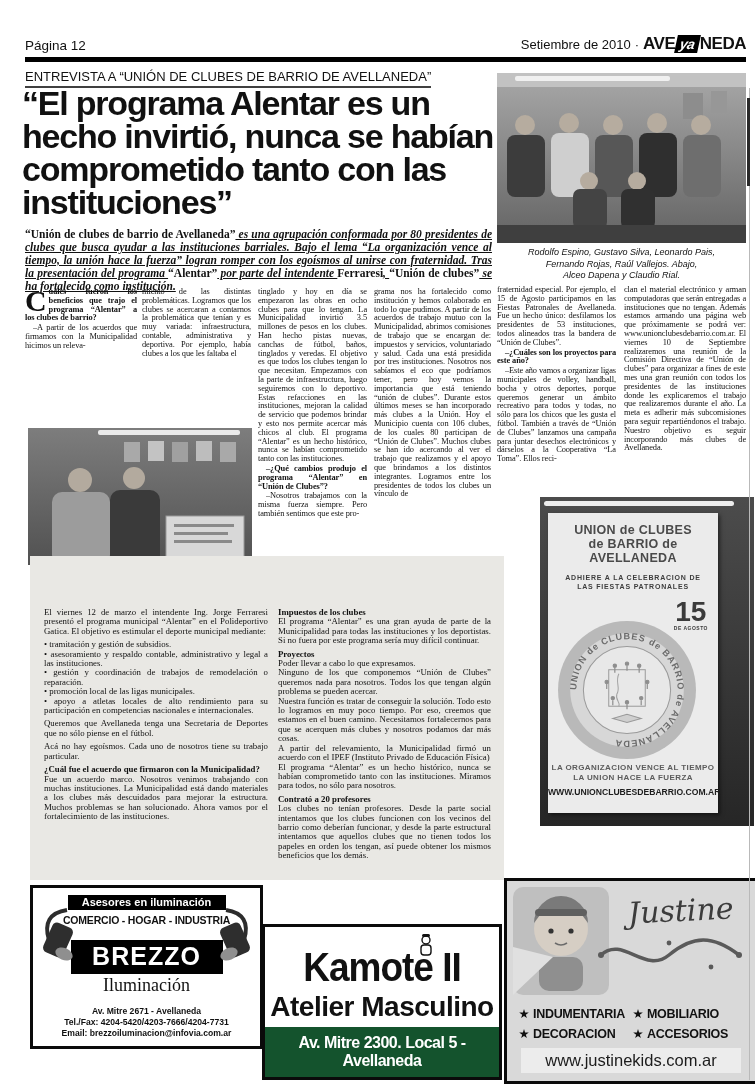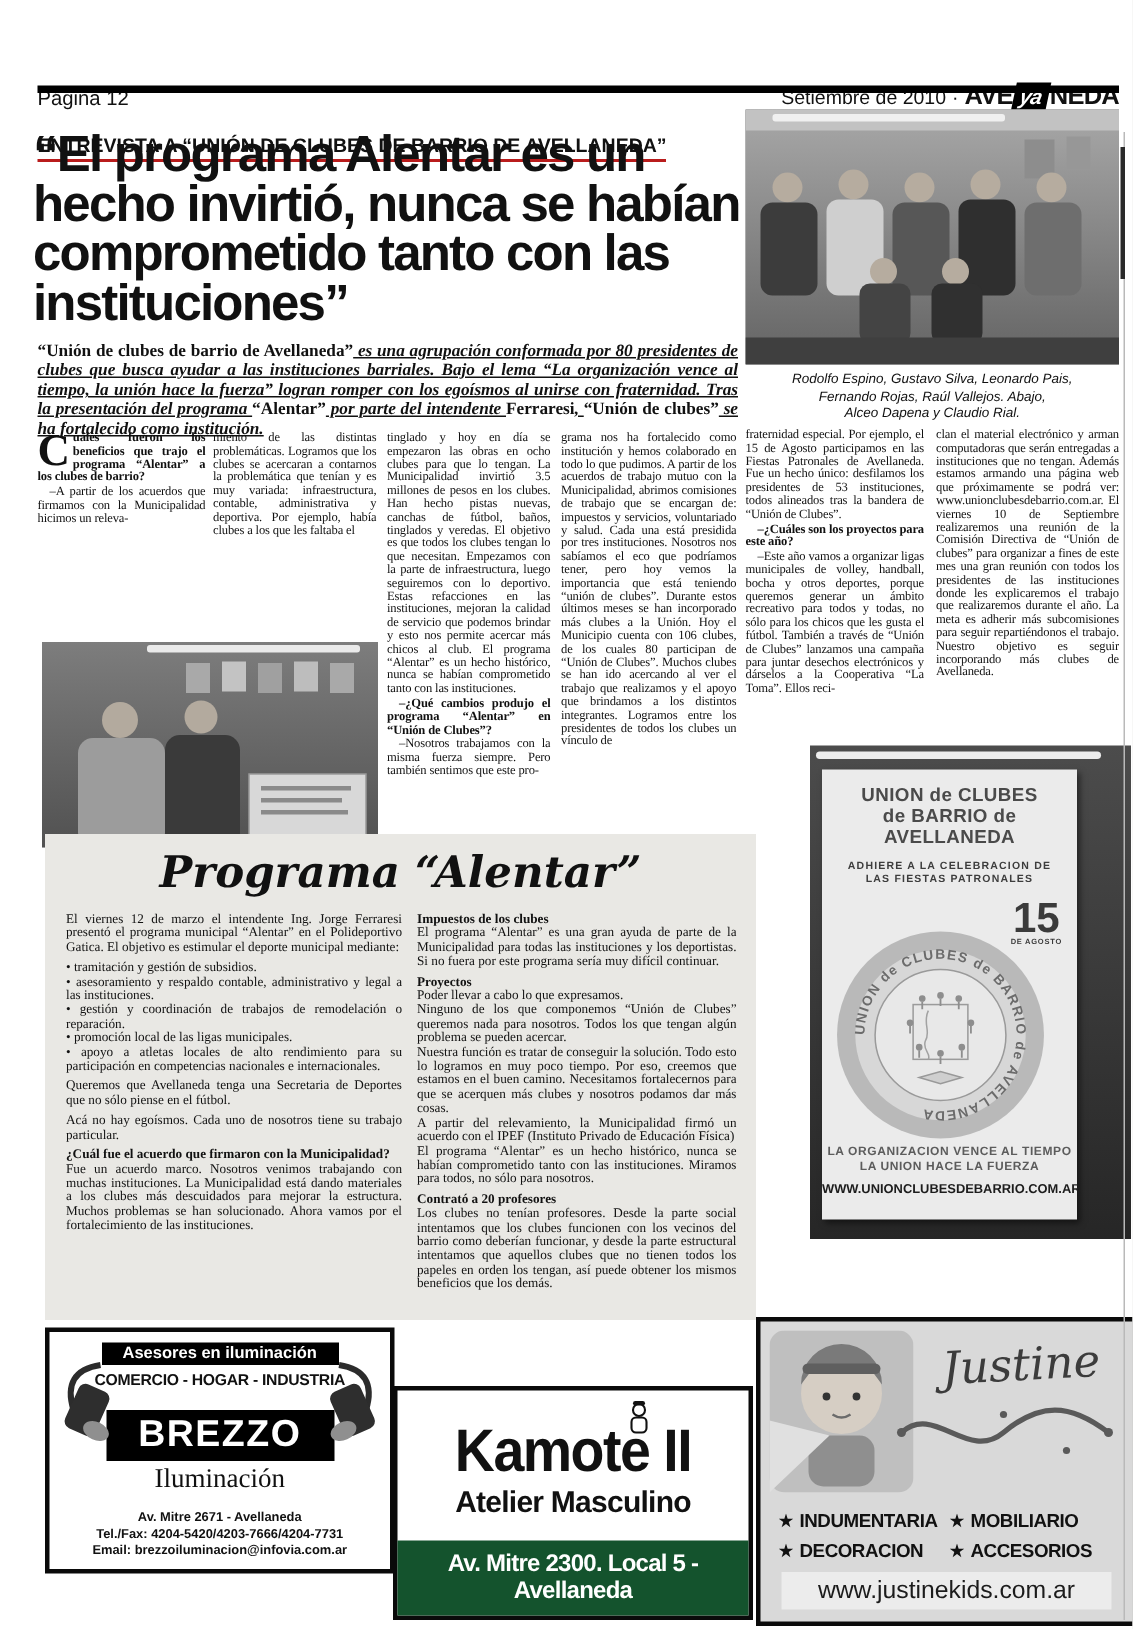--- a/index.html
+++ b/index.html
@@ -1,28 +1,28 @@
 <!DOCTYPE html>
 <html><head>
 <meta charset="utf-8">
 <style>
   html,body{margin:0;padding:0;background:#f2f2f0;}
   .page{position:relative;width:755px;height:1086px;background:#fff;color:#111;
         font-family:"Liberation Serif",serif;overflow:hidden;margin:0 auto;}
   .abs{position:absolute;}
-  .sans{font-family:"Liberation Sans",sans-serif;margin-top:20px;}
+  .sans{font-family:"Liberation Sans",sans-serif;}
   
   .page-label{left:25px;top:38px;font-size:13.5px;}
   .dateline{right:9px;top:34px;display:flex;align-items:center;gap:4px;font-size:13px;}
   .brand{font-weight:bold;font-size:17px;letter-spacing:-0.5px;display:flex;align-items:center;}
   .brand-box{background:#000;color:#fff;font-style:italic;font-size:14px;padding:1px 4px;
              transform:skewX(-12deg);margin:0 1px;}
   .header-rule{left:25px;top:57px;width:721px;height:5px;background:#000;}
   
-  .kicker{left:25px;top:69px;font-size:13px;font-weight:bold;border-bottom:2px solid #b91c1c;padding-bottom:2px;}
+  .kicker{left:25px;top:69px;font-size:13px;font-weight:normal;border-bottom:2px solid #404040;padding-bottom:2px;}
   .headline{left:22px;top:87px;width:478px;font-size:34px;line-height:33px;font-weight:bold;
             letter-spacing:-1.2px;font-family:"Liberation Sans",sans-serif;}
   
   .lead{left:25px;top:228px;width:467px;font-size:11.5px;line-height:13px;font-weight:bold;text-align:justify;}
   .lead .it{font-style:italic;text-decoration:underline;}
   
   .photo{background:#777;}
   .photo svg{display:block;width:100%;height:100%;}
   .caption{left:497px;top:247px;width:249px;text-align:center;font-style:italic;font-size:9px;
            line-height:11.5px;font-family:"Liberation Sans",sans-serif;}
@@ -64,21 +64,21 @@
   .brezzo-name{margin:14px auto 0;background:#000;color:#fff;width:152px;font-size:25px;font-weight:bold;
                letter-spacing:1px;padding:2px 0 3px;}
   .brezzo-sub{font-family:"Liberation Serif",serif;font-size:18px;margin-top:1px;}
   .brezzo-contact{margin-top:10px;font-size:8.6px;font-weight:bold;line-height:11px;}
   .spot{position:absolute;top:14px;width:42px;height:60px;}
   .spot.r{right:4px;transform:scaleX(-1);}
   .spot.l{left:4px;}
   .kamote{left:262px;top:924px;width:234px;height:150px;text-align:center;}
   .kamote-name{margin-top:24px;font-size:37px;font-weight:bold;letter-spacing:-1px;line-height:34px;
                transform:scaleY(1.08);}
-  .kamote-sub{font-size:20px;font-weight:bold;margin-top:6px;letter-spacing:-0.5px;}
+  .kamote-sub{font-size:28px;font-weight:bold;margin-top:6px;letter-spacing:-0.5px;}
   .kamote-bar{position:absolute;left:0;right:0;bottom:0;background:#14532d;color:#fff;font-weight:bold;
               font-size:16px;padding:7px 0;letter-spacing:-0.5px;transform-origin:center;}
   .chef{position:absolute;left:152px;top:6px;width:18px;height:24px;}
   .justine{left:504px;top:878px;width:248px;height:200px;background:#d9d9d9;}
   .justine-name{position:absolute;right:22px;top:12px;font-family:"DejaVu Serif",serif;font-style:italic;
                 font-size:30px;color:#3c3c3c;transform:rotate(-3deg);}
   .flourish{position:absolute;right:10px;top:52px;width:150px;height:42px;}
   .baby{position:absolute;left:6px;top:6px;width:96px;height:108px;}
   .justine-items{position:absolute;left:12px;top:126px;right:8px;display:grid;grid-template-columns:1fr 1fr;
                  row-gap:6px;font-size:12.5px;font-weight:bold;letter-spacing:-0.3px;}
@@ -195,21 +195,20 @@
   <div class="abs col" style="left:497px;top:286px;width:119px;height:210px">
     <div class="para">fraternidad especial. Por ejemplo, el 15 de Agosto participamos en las Fiestas Patronales de Avellaneda. Fue un hecho único: desfilamos los presidentes de 53 instituciones, todos alineados tras la bandera de “Unión de Clubes”.</div>
     <div class="para q a">–¿Cuáles son los proyectos para este año?</div>
     <div class="para a">–Este año vamos a organizar ligas municipales de volley, handball, bocha y otros deportes, porque queremos generar un ámbito recreativo para todos y todas, no sólo para los chicos que les gusta el fútbol. También a través de “Unión de Clubes” lanzamos una campaña para juntar desechos electrónicos y dárselos a la Cooperativa “La Toma”. Ellos reci-</div>
   </div>
   <div class="abs col" style="left:624px;top:286px;width:122px;height:210px">
     <div class="para">clan el material electrónico y arman computadoras que serán entregadas a instituciones que no tengan. Además estamos armando una página web que próximamente se podrá ver: www.unionclubesdebarrio.com.ar. El viernes 10 de Septiembre realizaremos una reunión de la Comisión Directiva de “Unión de clubes” para organizar a fines de este mes una gran reunión con todos los presidentes de las instituciones donde les explicaremos el trabajo que realizaremos durante el año. La meta es adherir más subcomisiones para seguir repartiéndonos el trabajo. Nuestro objetivo es seguir incorporando más clubes de Avellaneda.</div>
   </div>
 
   <div class="abs box">
-    <div class="abs box-title">Programa “Alentar”</div>
     <div class="abs boxcol" style="left:14px;width:224px">
       <p>El viernes 12 de marzo el intendente Ing. Jorge Ferraresi presentó el programa municipal “Alentar” en el Polideportivo Gatica. El objetivo es estimular el deporte municipal mediante:</p>
       <ul>
         <li>tramitación y gestión de subsidios.</li>
         <li>asesoramiento y respaldo contable, administrativo y legal a las instituciones.</li>
         <li>gestión y coordinación de trabajos de remodelación o reparación.</li>
         <li>promoción local de las ligas municipales.</li>
         <li>apoyo a atletas locales de alto rendimiento para su participación en competencias nacionales e internacionales.</li>
       </ul>
       <p>Queremos que Avellaneda tenga una Secretaria de Deportes que no sólo piense en el fútbol.</p>

